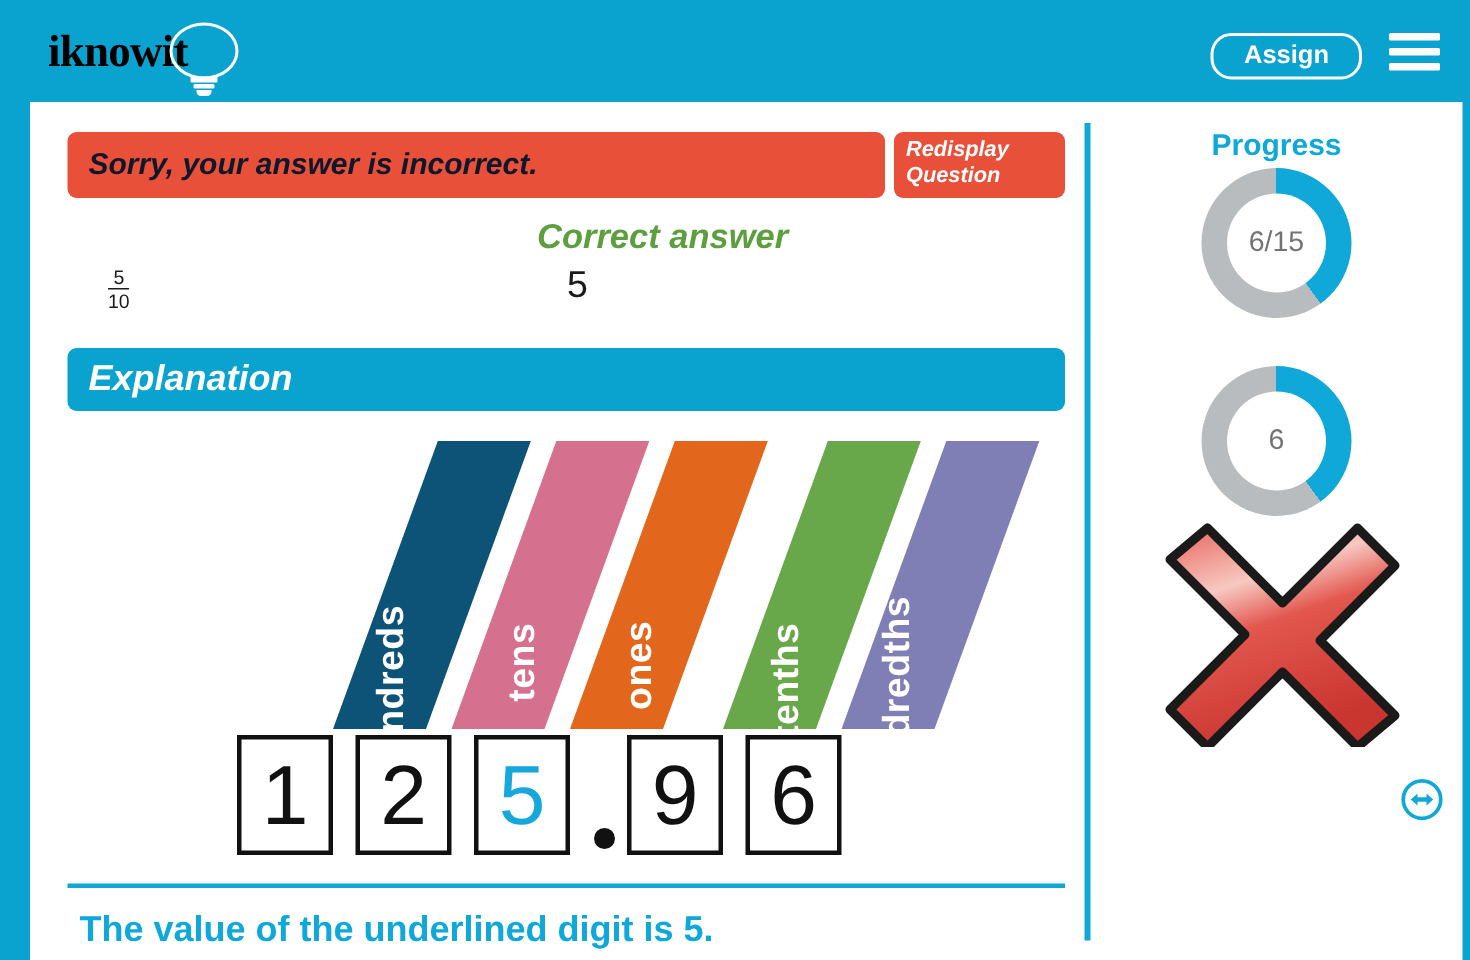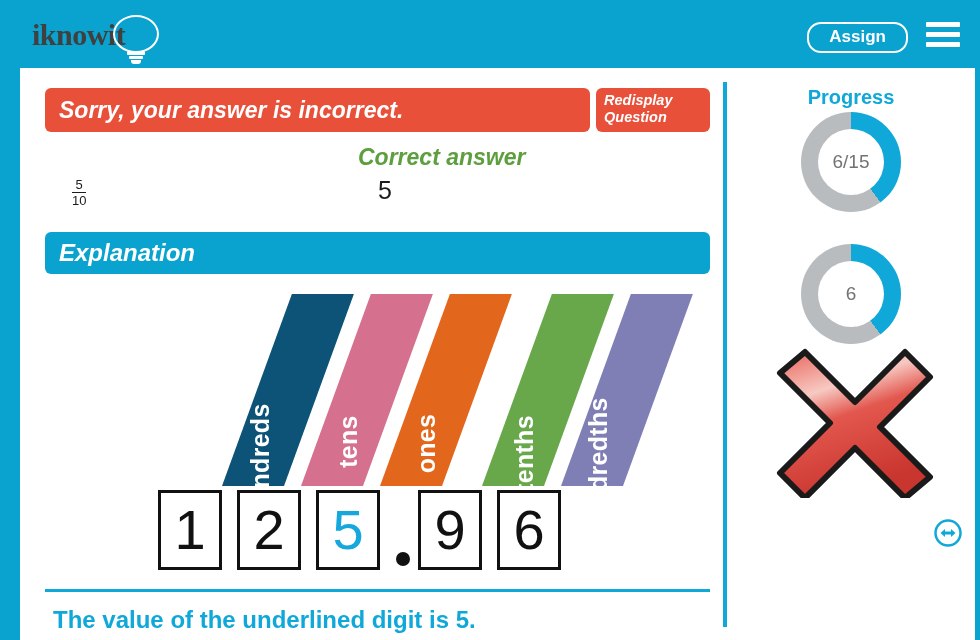--- a/index.html
+++ b/index.html
@@ -32,21 +32,21 @@
     position: absolute;
     left: 24px; top: 10px;
     width: 150px; height: 50px;
   }
   .logo-text {
     position: absolute;
     left: 8px; top: 8px;
     font-family: "Liberation Serif", serif;
     font-weight: bold;
     font-size: 30px;
-    color: #404040;
+    color: #000000;
     letter-spacing: -0.5px;
   }
   .bulb {
     position: absolute;
     left: 89px; top: 5px;
     width: 46px; height: 38px;
     border: 2.5px solid #ffffff;
     border-radius: 50%;
     box-sizing: border-box;
     background: transparent;
@@ -161,22 +161,22 @@
     position: absolute;
     left: 0; top: 0;
     width: 545px; height: 44px;
     background: #e8503a;
     border-radius: 6px;
     display: flex;
     align-items: center;
   }
   .result-banner span {
     margin-left: 14px;
-    color: #ffffff;
-    font-size: 23px;
+    color: #0f172a;
+    font-size: 20px;
     font-weight: bold;
     font-style: italic;
     text-align: right;
   }
   .redisplay-btn {
     position: absolute;
     left: 551px; top: 0;
     width: 114px; height: 44px;
     background: #e8503a;
     border-radius: 6px;

